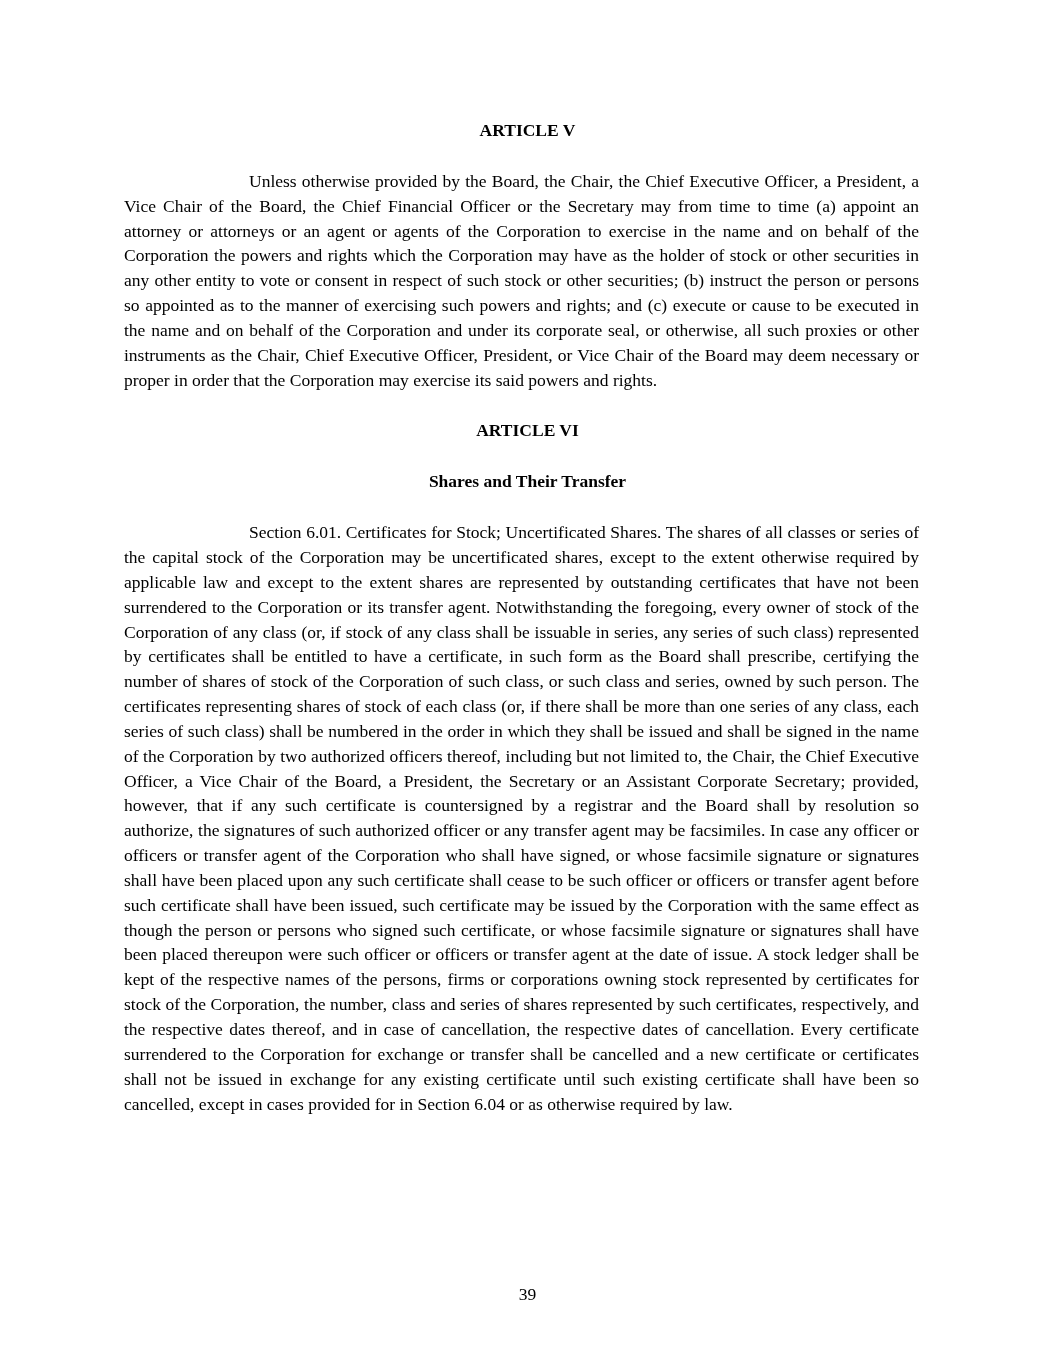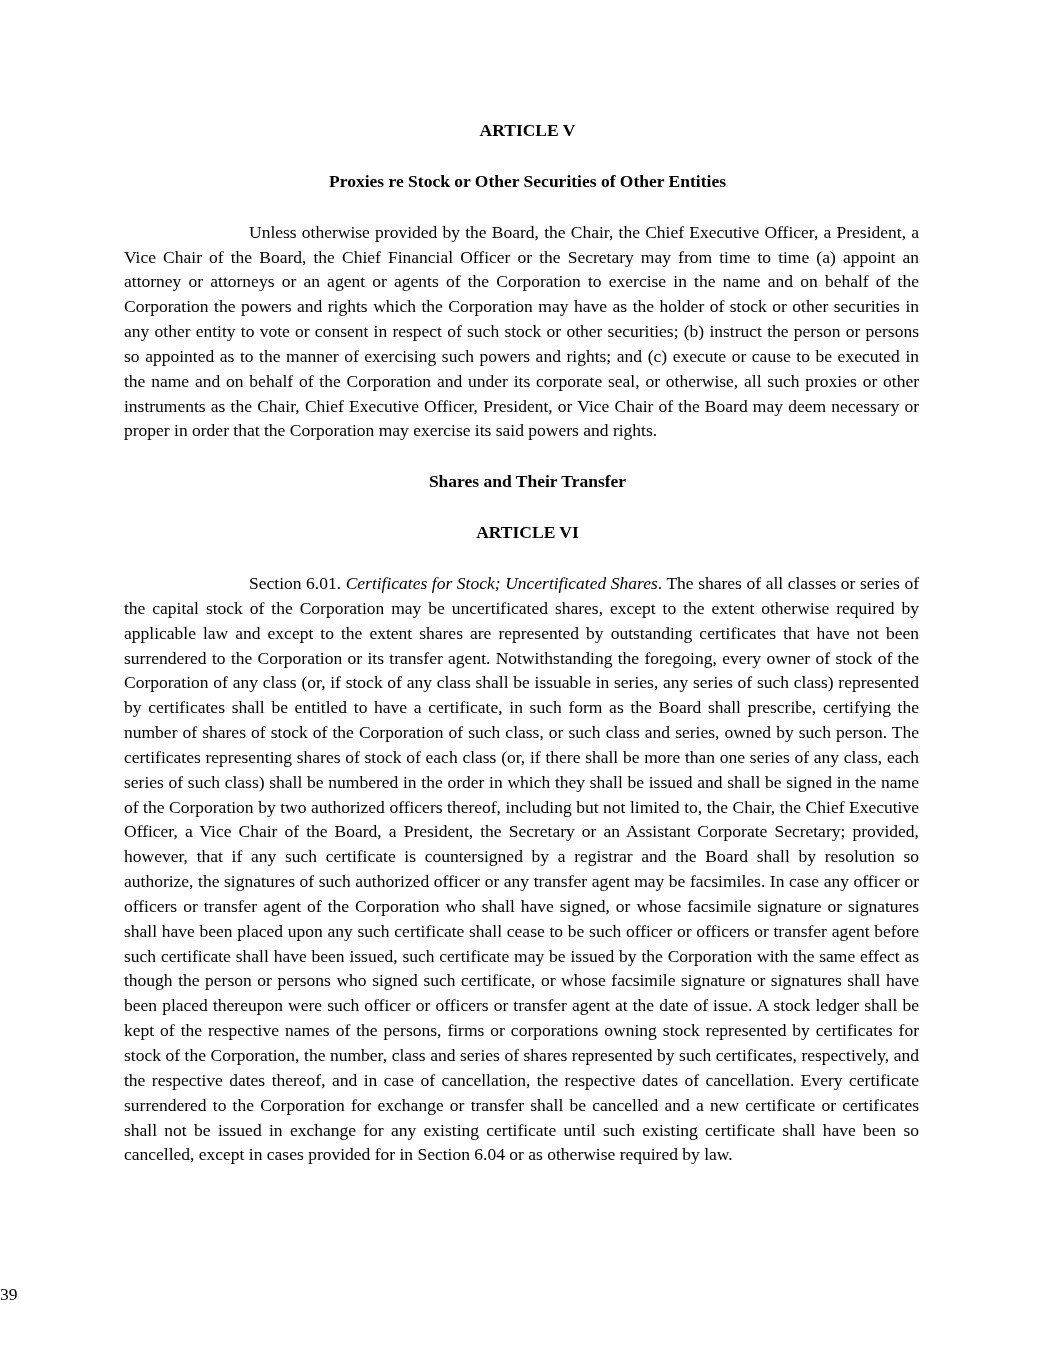--- a/index.html
+++ b/index.html
@@ -24,42 +24,41 @@
     text-align: center;
     font-weight: bold;
     margin: 0 0 26px 0;
   }
   .body-para {
     text-align: justify;
     text-indent: 125px;
     margin: 0 12px 26px 0;
   }
   .bold { font-weight: normal; }
-  .italic { font-style: italic; }
+  .italic { }
   .page-number {
     position: absolute;
     left: 0;
     right: 0;
     bottom: 58px;
-    text-align: left;
+    text-align: center;
   }
 </style>
 </head>
 <body>
 
 <div class="page">
 
   <div class="heading">ARTICLE V</div>
 
-  <div class="heading">Proxies re Stock or Other Securities of Other Entities</div>
 
   <p class="body-para">Unless otherwise provided by the Board, the Chair, the Chief Executive Officer, a President, a Vice Chair of the Board, the Chief Financial Officer or the Secretary may from time to time (a) appoint an attorney or attorneys or an agent or agents of the Corporation to exercise in the name and on behalf of the Corporation the powers and rights which the Corporation may have as the holder of stock or other securities in any other entity to vote or consent in respect of such stock or other securities; (b) instruct the person or persons so appointed as to the manner of exercising such powers and rights; and (c) execute or cause to be executed in the name and on behalf of the Corporation and under its corporate seal, or otherwise, all such proxies or other instruments as the Chair, Chief Executive Officer, President, or Vice Chair of the Board may deem necessary or proper in order that the Corporation may exercise its said powers and rights.</p>
 
+  <div class="heading">ARTICLE VI</div>
+
   <div class="heading">Shares and Their Transfer</div>
-
-  <div class="heading">ARTICLE VI</div>
 
   <p class="body-para"><span class="bold">Section 6.01.</span>
     <span class="italic">Certificates for Stock; Uncertificated Shares</span><span>. The shares of all classes or series of the capital stock of the Corporation may be uncertificated shares, except to the extent otherwise required by applicable law and except to the extent shares are represented by outstanding certificates that have not been surrendered to the Corporation or its transfer agent. Notwithstanding the foregoing, every owner of stock of the Corporation of any class (or, if stock of any class shall be issuable in series, any series of such class) represented by certificates shall be entitled to have a certificate, in such form as the Board shall prescribe, certifying the number of shares of stock of the Corporation of such class, or such class and series, owned by such person. The certificates representing shares of stock of each class (or, if there shall be more than one series of any class, each series of such class) shall be numbered in the order in which they shall be issued and shall be signed in the name of the Corporation by two authorized officers thereof, including but not limited to, the Chair, the Chief Executive Officer, a Vice Chair of the Board, a President, the Secretary or an Assistant Corporate Secretary; provided, however, that if any such certificate is countersigned by a registrar and the Board shall by resolution so authorize, the signatures of such authorized officer or any transfer agent may be facsimiles. In case any officer or officers or transfer agent of the Corporation who shall have signed, or whose facsimile signature or signatures shall have been placed upon any such certificate shall cease to be such officer or officers or transfer agent before such certificate shall have been issued, such certificate may be issued by the Corporation with the same effect as though the person or persons who signed such certificate, or whose facsimile signature or signatures shall have been placed thereupon were such officer or officers or transfer agent at the date of issue. A stock ledger shall be kept of the respective names of the persons, firms or corporations owning stock represented by certificates for stock of the Corporation, the number, class and series of shares represented by such certificates, respectively, and the respective dates thereof, and in case of cancellation, the respective dates of cancellation. Every certificate surrendered to the Corporation for exchange or transfer shall be cancelled and a new certificate or certificates shall not be issued in exchange for any existing certificate until such existing certificate shall have been so cancelled, except in cases provided for in Section 6.04 or as otherwise required by law.</span></p>
 
   <div class="page-number">39</div>
 
 </div>
 
 </body></html>

